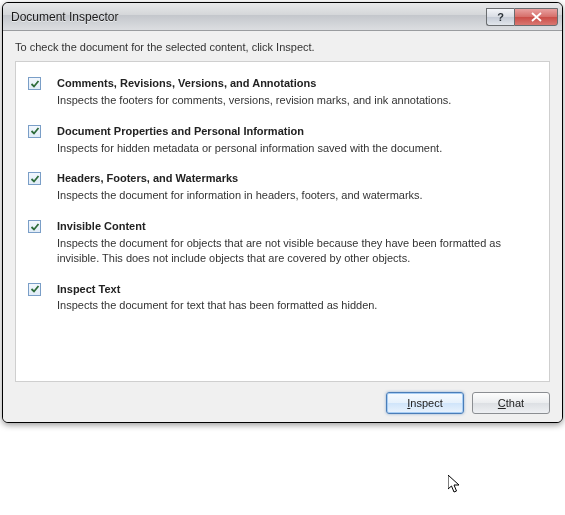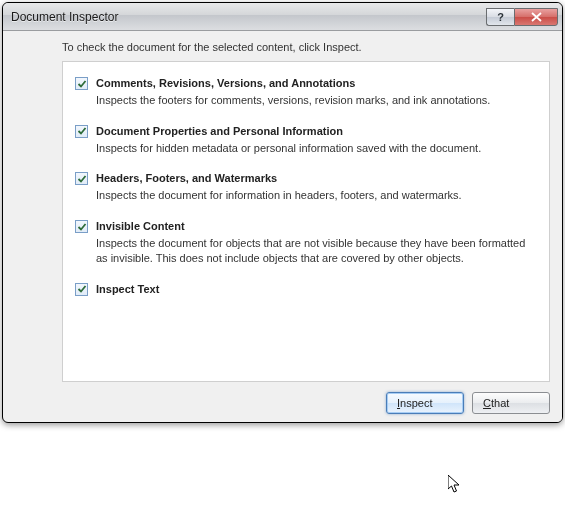--- a/index.html
+++ b/index.html
@@ -63,43 +63,43 @@
   }
   .btn-close {
     width: 44px;
     background: linear-gradient(to bottom, #e9a1a0 0%, #d66f6a 49%, #ca4c46 50%, #d97771 100%);
     border-radius: 0 0 3px 0;
     color: #fff;
   }
   .btn-close svg { display: block; }
   .content {
     flex: 1;
-    padding: 10px 12px 8px 24px;
+    padding: 10px 12px 8px 12px;
     display: flex;
     flex-direction: column;
     background: #f0f0f0;
     color: #333;
-    margin-left: 35px;
   }
   .instruction {
     font-size: 11px;
     color: #333;
     margin-bottom: 8px;
   }
   .list {
     flex: 1;
     border: 1px solid #cfcfcf;
     background: #fff;
     padding: 8px 10px 8px 10px;
     overflow: auto;
   }
   .item {
     display: flex;
     align-items: flex-start;
     padding: 6px 2px 10px 2px;
+    gap: 8px;
   }
   .checkbox {
     width: 13px;
     height: 13px;
     border: 1px solid #7a9ec7;
     background: linear-gradient(to bottom, #f2f7fd, #e1ecf8);
     margin-top: 1px;
     margin-right: 8px;
     flex-shrink: 0;
     display: flex;
@@ -131,21 +131,21 @@
   .btn {
     min-width: 78px;
     height: 22px;
     border: 1px solid #8b8e92;
     border-radius: 3px;
     background: linear-gradient(to bottom, #fdfdfd, #ebedef 49%, #dcdfe3 50%, #eef0f3);
     font-size: 11px;
     color: #222;
     display: flex;
     align-items: center;
-    justify-content: flex-start;
+    justify-content: center;
     cursor: default;
     position: relative;
     padding: 0 10px;
   }
   .btn.primary {
     border: 1px solid #4a7db8;
     box-shadow: 0 0 0 1px #a7cdf4 inset, 0 0 3px rgba(74,125,184,0.6);
     background: linear-gradient(to bottom, #f7fbff, #e6f1fc 49%, #cfe4fa 50%, #eaf3fd);
   }
   .underline { text-decoration: underline; }
@@ -233,20 +233,21 @@
       </div>
 
       <div class="item">
         <div class="checkbox">
           <svg width="10" height="10" viewBox="0 0 10 10">
               <path d="M1.5 5 L4 7.5 L8.5 2" stroke="#2e6c3a" stroke-width="1.8" fill="none"></path>
             </svg>
         </div>
         <div class="item-text">
           <div class="item-title">Inspect Text</div>
+          <div class="item-desc">Inspects the document for text that has been formatted as hidden.</div>
         </div>
       </div>
 
     </div>
 
     <div class="footer">
       <div class="btn primary">
         <span><span></span><span class="underline">I</span><span>nspect</span></span>
       </div>
       <div class="btn">

